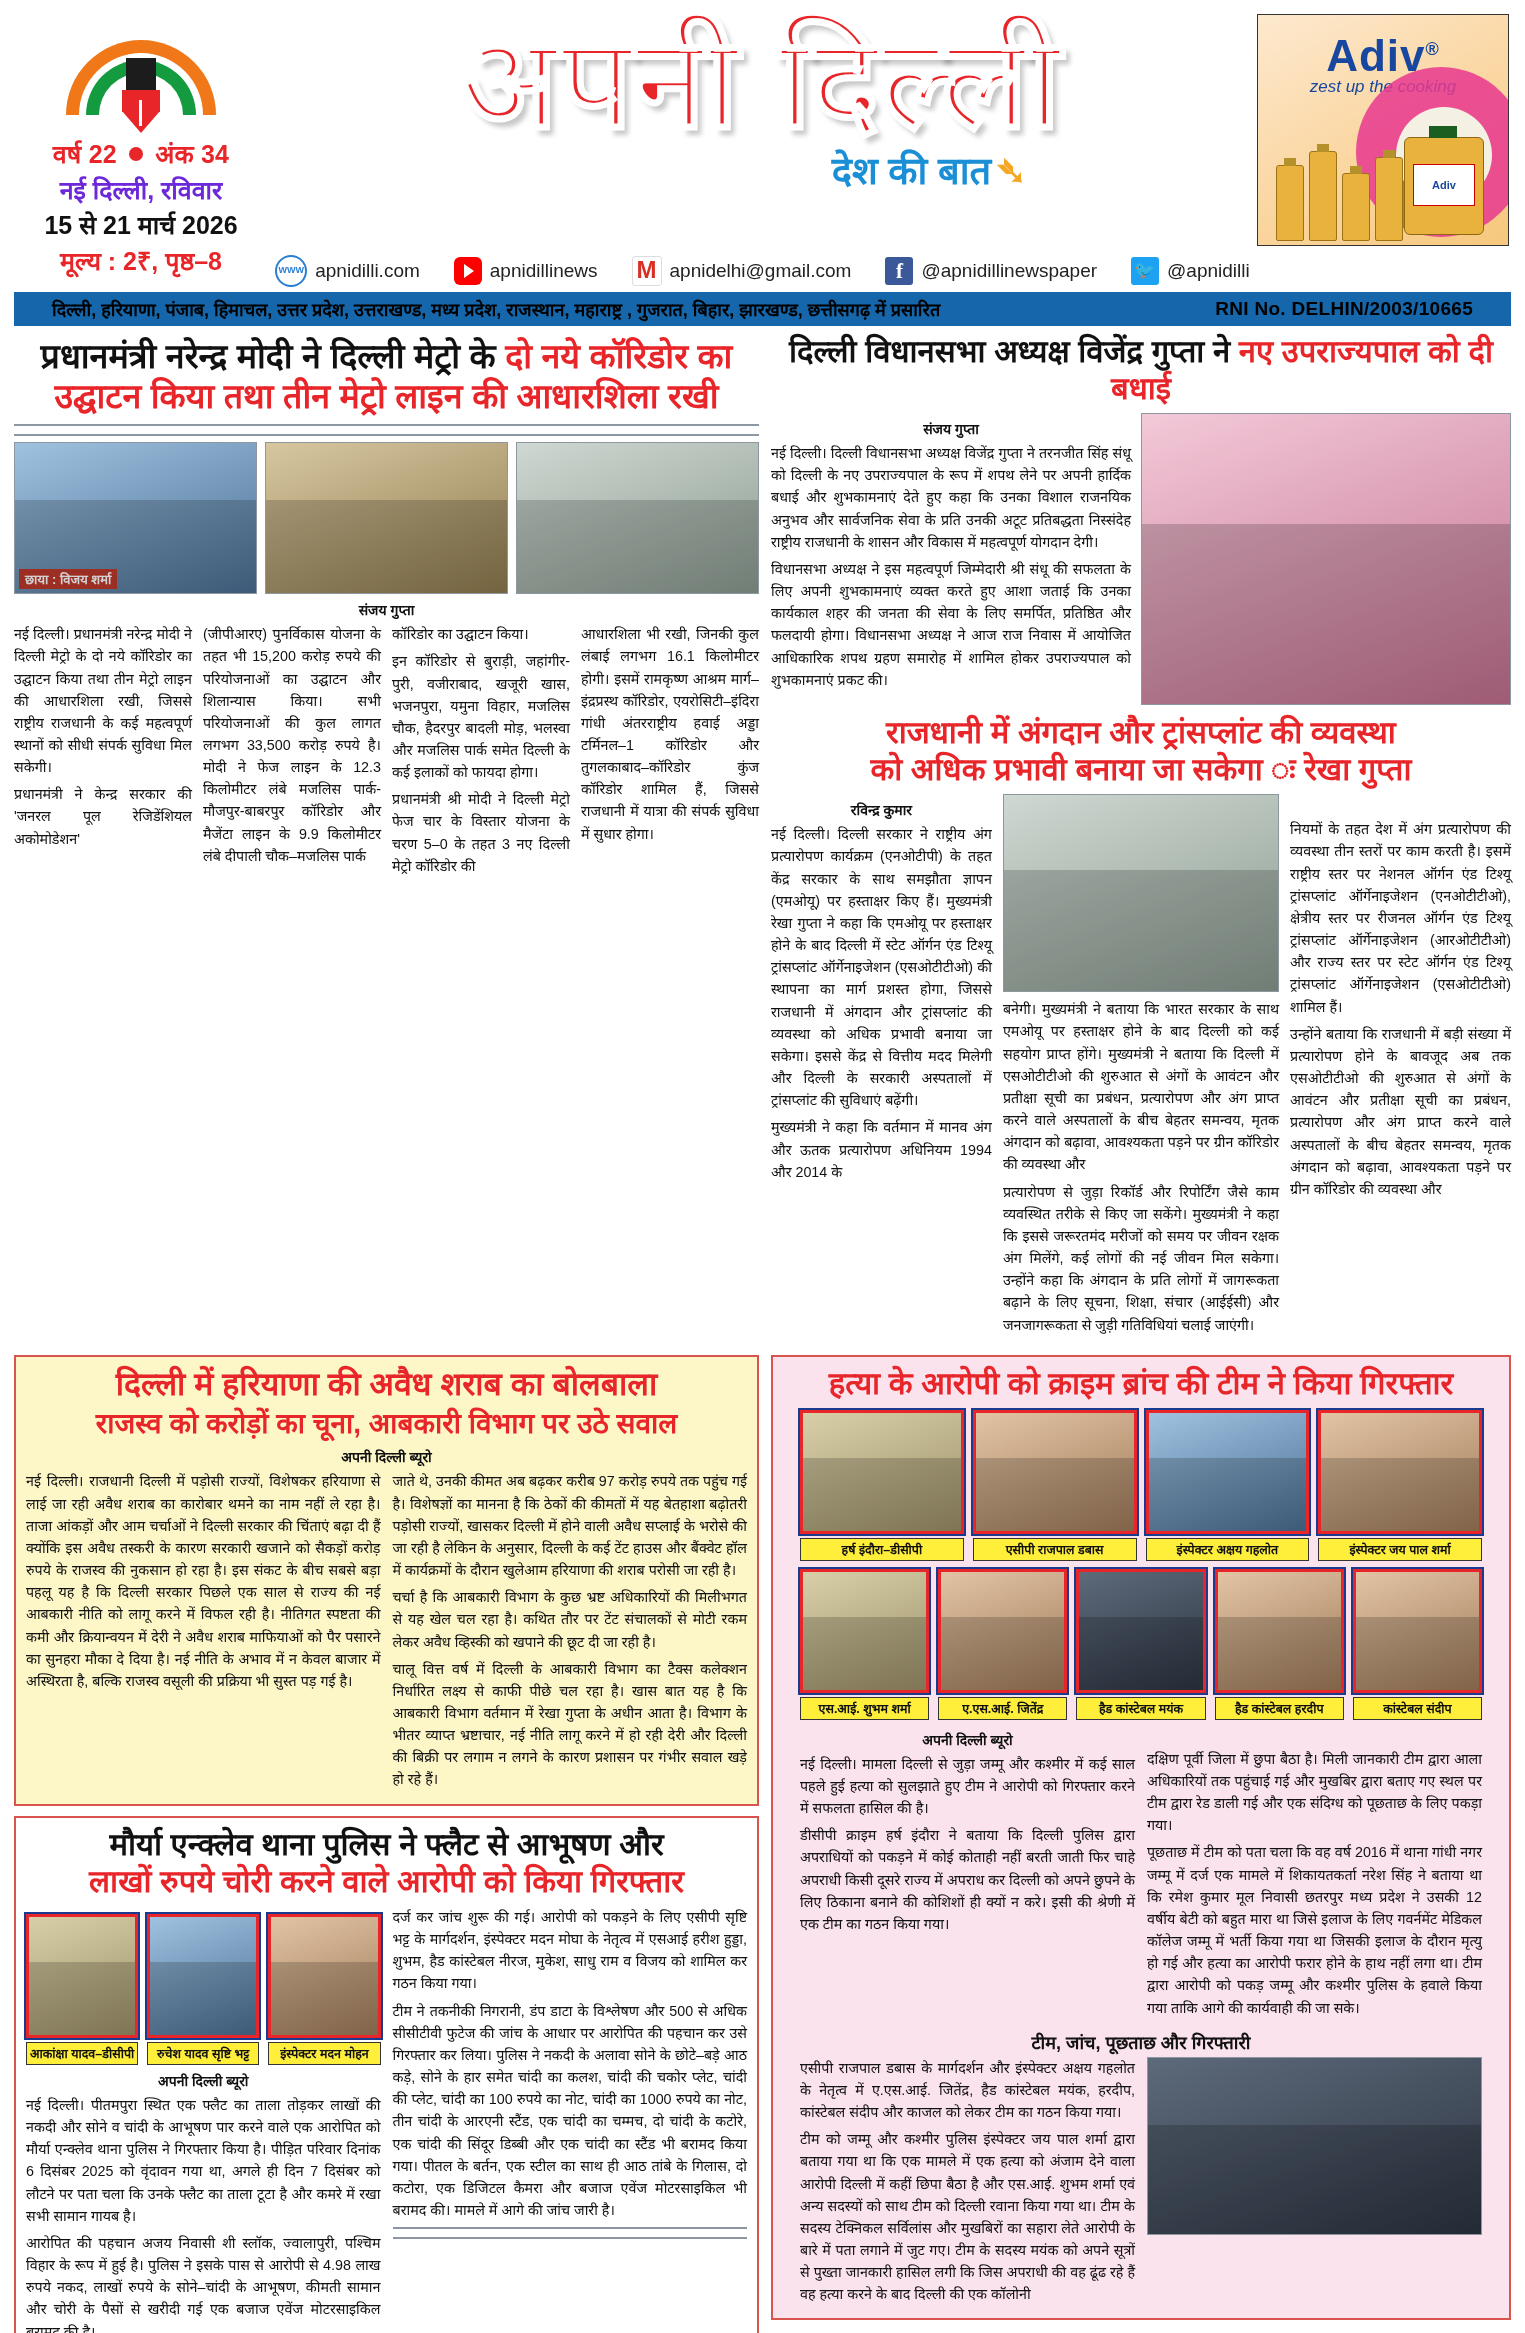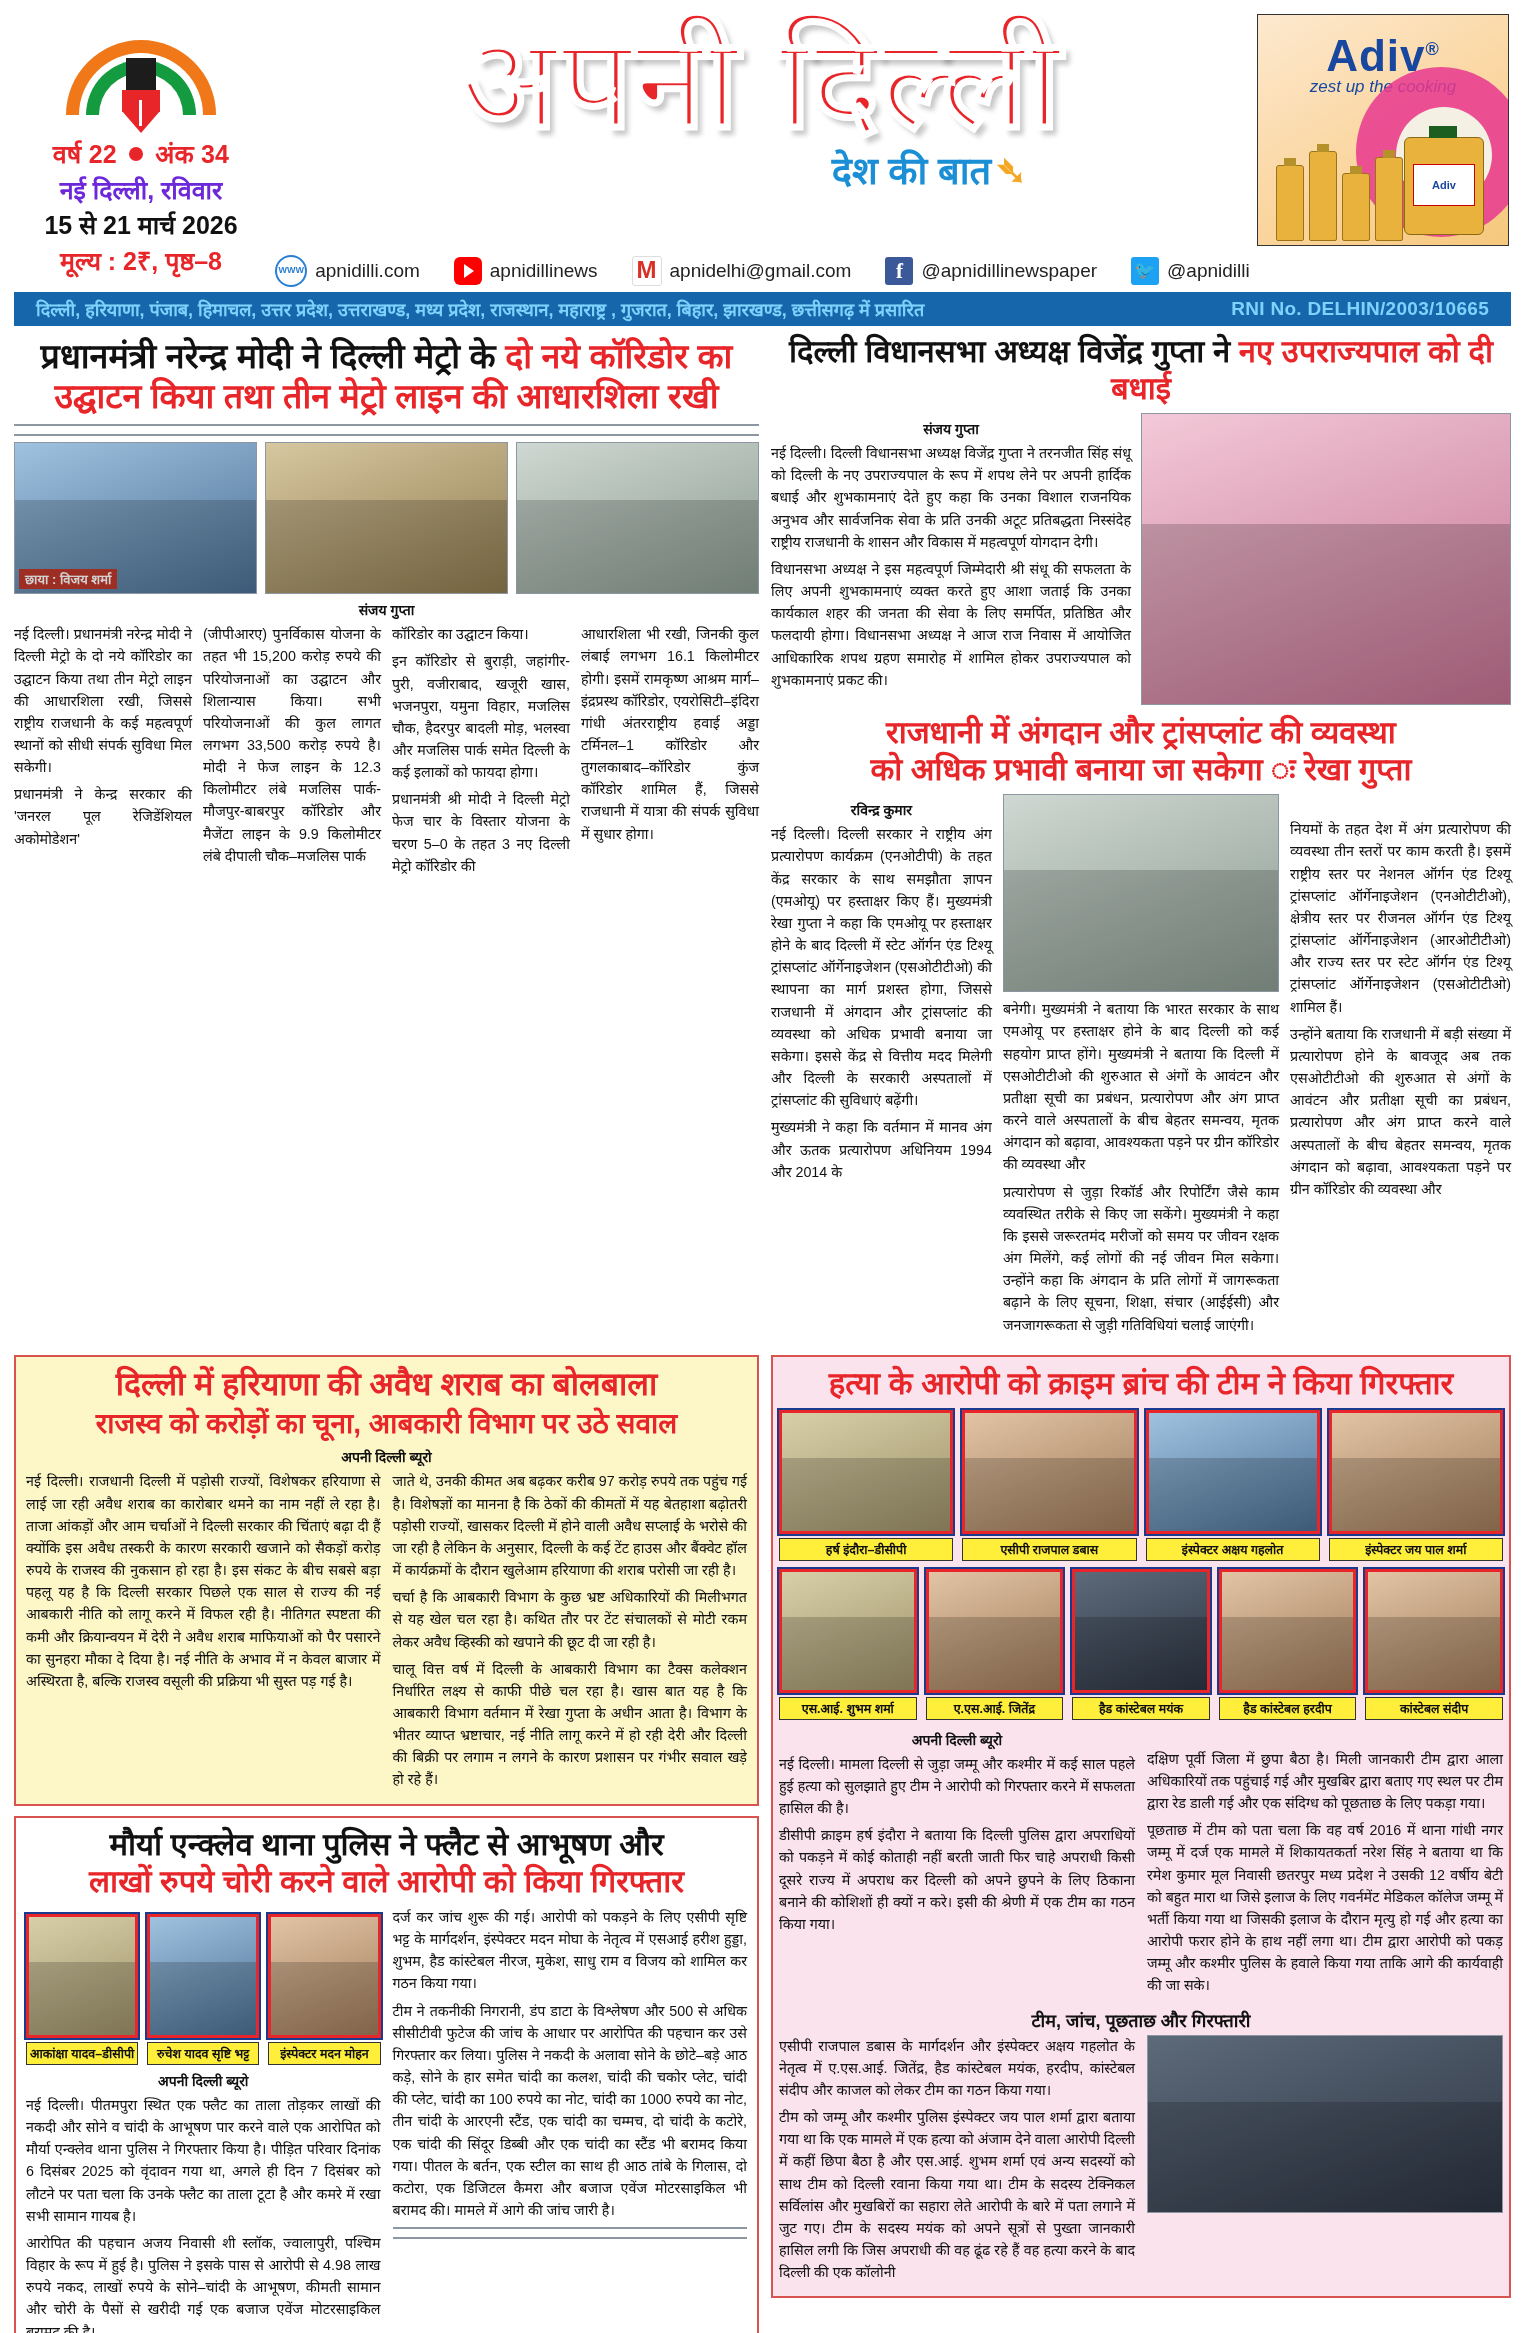--- a/index.html
+++ b/index.html
@@ -49,21 +49,21 @@
   .soc{display:flex;align-items:center;gap:8px;font-size:19px;color:#222;}
   .ic{width:28px;height:28px;display:inline-block;border-radius:3px;position:relative;flex:0 0 auto;}
   .ic-www{background:#fff;border:2px solid #2a7fd4;border-radius:50%;color:#2a7fd4;font-size:9px;font-weight:bold;text-align:center;line-height:26px;}
   .ic-yt{background:#ff0000;border-radius:6px;}
   .ic-yt:after{content:"";position:absolute;left:10px;top:7px;border-left:10px solid #fff;border-top:7px solid transparent;border-bottom:7px solid transparent;}
   .ic-gm{background:#fff;border:1px solid #ddd;color:#d93025;font-size:24px;font-weight:bold;text-align:center;line-height:26px;}
   .ic-fb{background:#3b5998;color:#fff;font-weight:bold;font-size:21px;text-align:center;line-height:28px;font-family:"Liberation Serif",serif;}
   .ic-tw{background:#1da1f2;color:#fff;font-size:17px;text-align:center;line-height:28px;}
 
   
-  .bluestrip{background:#1566ab;color:#7dd3fc;height:34px;display:flex;align-items:center;justify-content:space-between;padding:0 22px;box-sizing:border-box;margin:0 14px;font-size:18px;font-weight:bold;}
+  .bluestrip{background:#1566ab;color:#000000;height:34px;display:flex;align-items:center;justify-content:space-between;padding:0 38px;box-sizing:border-box;margin:0 14px;font-size:18px;font-weight:bold;}
   .rni{font-size:19px;letter-spacing:.3px;}
 
   
   .body{padding:0 14px;box-sizing:border-box;}
   .row{display:flex;gap:12px;}
   .col-l{width:745px;flex:0 0 745px;}
   .col-r{flex:1;}
 
   .hl{font-weight:bold;line-height:1.18;text-align:center;}
   .hl-blk{color:#111;}
@@ -75,21 +75,21 @@
   .cap{font-size:13px;color:#fff;background:#c0392b;display:inline-block;padding:1px 6px;position:absolute;left:4px;bottom:4px;font-weight:bold;}
 
   .byline{text-align:center;font-weight:bold;font-size:14px;margin:6px 0 4px;}
   .txt{font-size:14.3px;line-height:1.55;text-align:justify;color:#111;}
   .txt p{margin:0 0 5px;}
 
   .yellowbox{background:#fdf7c8;border:2px solid #d9534f;padding:8px 10px;box-sizing:border-box;margin-top:10px;}
   .yellow-hl{color:#e8262a;font-weight:bold;text-align:center;font-size:32px;line-height:1.2;}
   .yellow-hl .l2{font-size:28px;}
 
-  .pinkbox{background:#fbe3ee;border:2px solid #d9534f;padding:8px 6px;box-sizing:border-box;margin-top:10px;}
+  .pinkbox{background:#fbe3ee;border:2px solid #d9534f;padding:8px 27px;box-sizing:border-box;margin-top:10px;}
   .pink-hl{color:#e8262a;font-weight:bold;text-align:center;font-size:31px;line-height:1.2;}
 
   .mugrow{display:flex;gap:9px;justify-content:space-between;margin:8px 0 4px;}
   .mug{flex:1;}
   .mugimg{height:118px;border:3px solid #e8262a;outline:2px solid #1a3a8f;background:#d8cdb8;position:relative;overflow:hidden;}
   .muglbl{background:#ffef3a;border:1px solid #333;text-align:center;font-size:12.5px;font-weight:bold;padding:2px 1px;margin-top:4px;}
 
   .whitebox{border:2px solid #d9534f;padding:8px 10px;box-sizing:border-box;margin-top:10px;background:#fff;}
   .white-hl{color:#e8262a;font-weight:bold;text-align:center;font-size:31px;line-height:1.2;}
   .subhd{font-weight:bold;font-size:18px;color:#111;text-align:center;margin:6px 0 3px;}

